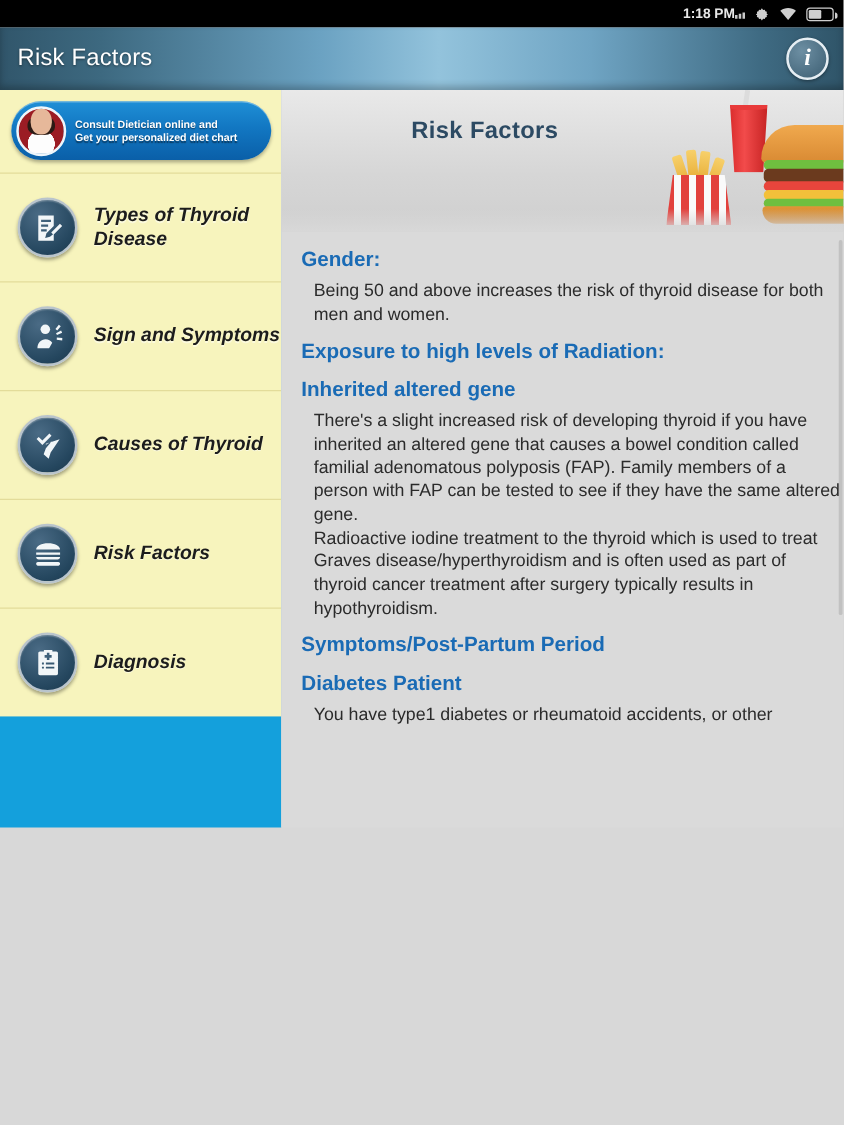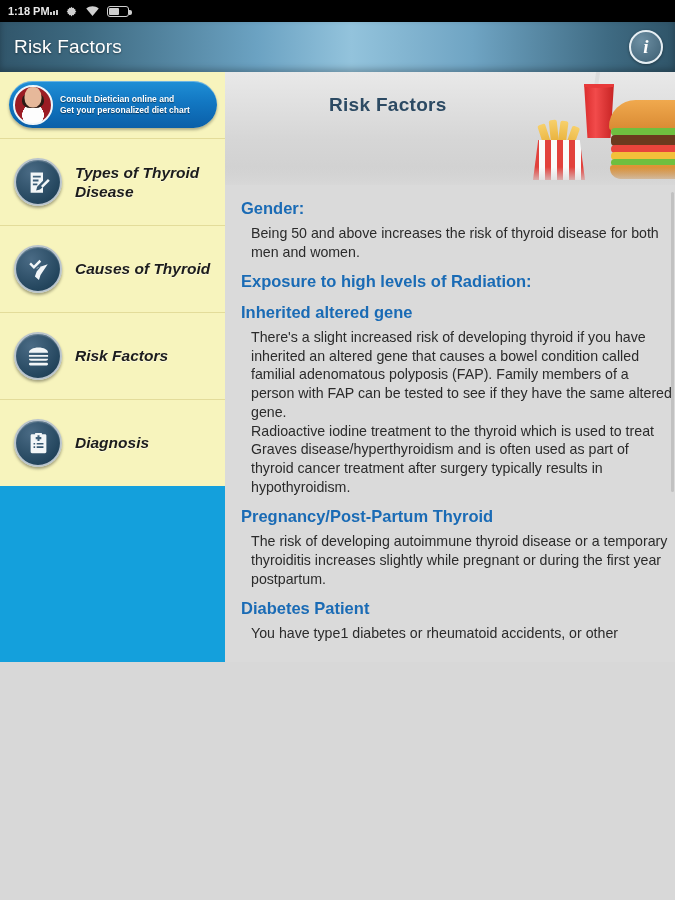--- a/index.html
+++ b/index.html
@@ -7,21 +7,21 @@
   body {
     font-family:"Liberation Sans", sans-serif;
     background:#d9d9d9;
     overflow:hidden;
   }
   .screen { position:relative; width:675px; height:900px; overflow:hidden; background:#d8d8d8; }
 
   
   .statusbar {
     height:22px; background:#000; color:#e8e8e8;
-    display:flex; align-items:center; justify-content:flex-start;
+    display:flex; align-items:center; justify-content:flex-end;
     padding:0 8px; font-size:11px; font-weight:bold;
   }
   .status-right { display:flex; align-items:center; gap:7px; }
   .sig-dots { display:flex; align-items:flex-end; gap:1px; height:8px; }
   .sig-dots i { display:block; width:2px; background:#c9c9c9; }
   .sig-dots i:nth-child(1){height:3px;} .sig-dots i:nth-child(2){height:4px;} .sig-dots i:nth-child(3){height:5px;}
   .battery {
     width:22px; height:11px; border:1.6px solid #cfcfcf; border-radius:3px;
     position:relative; display:flex; align-items:center;
   }
@@ -217,20 +217,29 @@
 
         <div class="nav-item">
           <span class="nav-icon">
             <svg viewBox="0 0 24 24">
                 <path d="M5 3h11v7.5l-5.2 5.2-.9 3.4 3.4-.9L16 16v5H5V3zm2 3v1.6h7V6H7zm0 3.4V11h5V9.4H7zm0 3.4v1.6h4v-1.6H7zm13.4-3.9l1.6 1.6-6.2 6.2-1.6-1.6 6.2-6.2z"></path>
               </svg>
           </span>
           <span class="nav-label">Types of Thyroid Disease</span>
         </div>
 
+        <div class="nav-item">
+          <span class="nav-icon">
+            <svg viewBox="0 0 24 24">
+                <circle cx="10" cy="6.6" r="3.4"></circle>
+                <path d="M4.4 20c0-3.6 2.6-6.3 5.8-6.3 2 0 3.7 1 4.7 2.5l-2.2 3.8H4.4zm13.2-10.6l3.6-2 .8 1.6-3.7 1.7-.7-1.3zm.6 3.1l3.9.3-.1 1.8-3.9-.5.1-1.6zm-1-6.1l2.4-3.1 1.4 1.1-2.5 3-1.3-1z"></path>
+              </svg>
+          </span>
+          <span class="nav-label">Sign and Symptoms</span>
+        </div>
 
         <div class="nav-item">
           <span class="nav-icon">
             <svg viewBox="0 0 24 24">
                 <path d="M3.8 7.3l1.5-1.5 2.6 2.6 5-5L14.4 5 7.9 11.5 3.8 7.3zm6.6 3.4l9.8-3.3-6.4 9.4-1.4 4.6-3.6-3.2 1.6-4.4 4.2-5-4.2 2.5v-.6z"></path>
               </svg>
           </span>
           <span class="nav-label">Causes of Thyroid</span>
         </div>
 
@@ -288,22 +297,21 @@
 
         <div class="sec-body">Being 50 and above increases the risk of thyroid disease for both men and women.</div>
 
         <div class="sec-head">Exposure to high levels of Radiation:</div>
 
         <div class="sec-head">Inherited altered gene</div>
         <div class="sec-body">There's a slight increased risk of developing thyroid if you have inherited an altered gene that causes a bowel condition called familial adenomatous polyposis (FAP). Family members of a person with FAP can be tested to see if they have the same altered gene.</div>
 
         <div class="sec-body">Radioactive iodine treatment to the thyroid which is used to treat Graves disease/hyperthyroidism and is often used as part of thyroid cancer treatment after surgery typically results in hypothyroidism.</div>
 
-        <div class="sec-head">Pregnancy/Post-Partum Thyroid</div>
-        <div class="sec-body">The risk of developing autoimmune thyroid disease or a temporary thyroiditis increases slightly while pregnant or during the first year postpartum.</div>
+        <div class="sec-head">Symptoms/Post-Partum Period</div>
 
         <div class="sec-head">Diabetes Patient</div>
         <div class="sec-body">You have type1 diabetes or rheumatoid accidents, or other</div>
       </div>
 
       <div class="scroll-hint"></div>
     </div>
 
   </div>
 </div>

